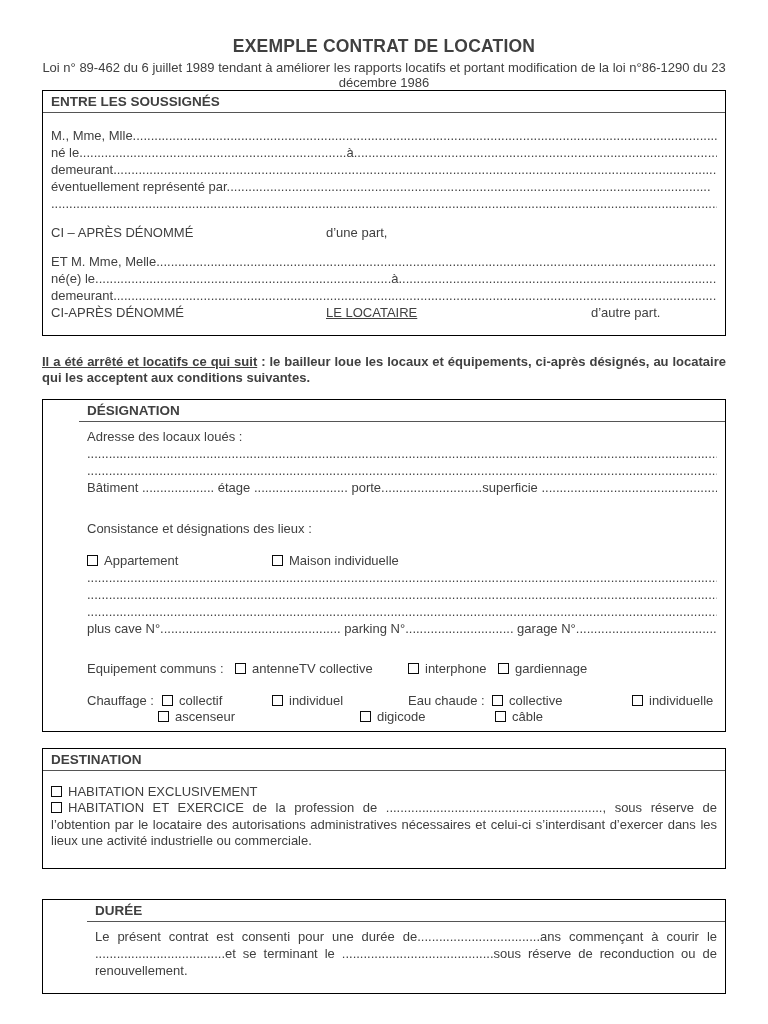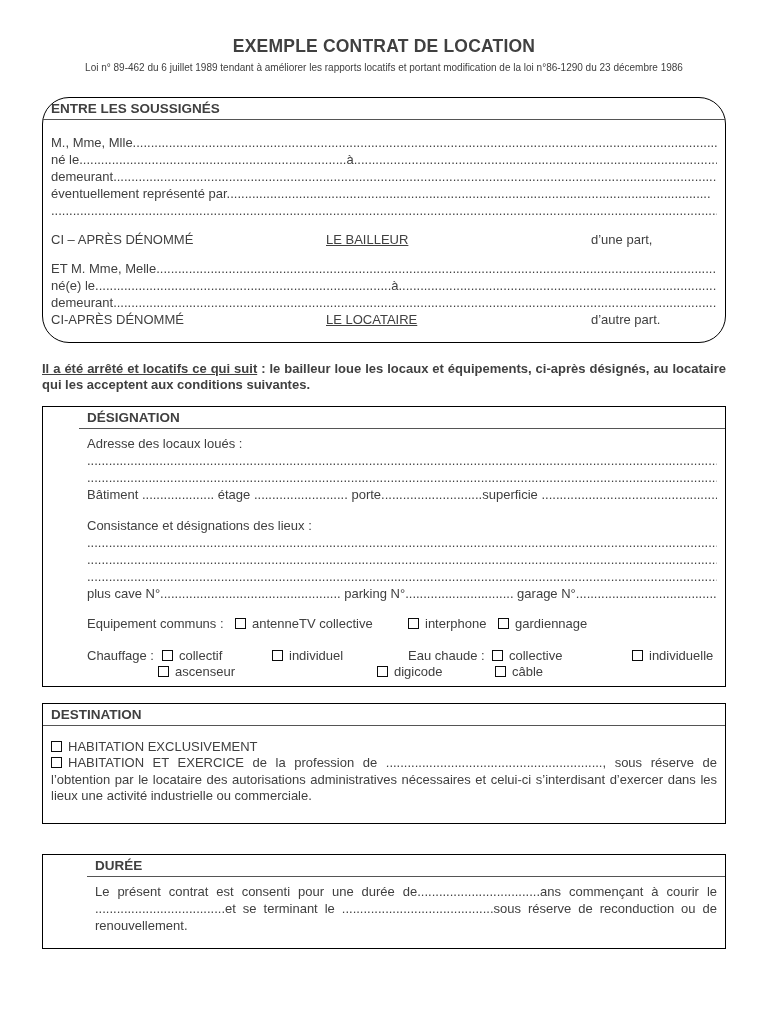--- a/index.html
+++ b/index.html
@@ -2,42 +2,42 @@
 <html lang="fr"><head>
 <meta charset="utf-8">
 <style>
   html,body{margin:0;padding:0;background:#fff;}
   .page{
     width:768px;height:1024px;background:#fff;overflow:hidden;
     font-family:Liberation Sans, sans-serif;
     font-size:13px;color:#404040;
   }
   .doc-title{padding-top:36px;text-align:center;font-size:17.5px;font-weight:bold;letter-spacing:.2px;}
-  .doc-subtitle{margin:3px auto 0;max-width:712px;text-align:center;font-size:10px;line-height:15px;}
+  .doc-subtitle{margin:3px auto 0;max-width:712px;text-align:center;font-size:13px;line-height:15px;}
   .box{border:1.5px solid #000;margin:0 42px;background:#fff;}
   .box-head{font-weight:bold;font-size:13.5px;padding:3px 8px 3px;border-bottom:1px solid #555;}
   .box-body{padding:6px 8px 10px;}
-  .b-parties{margin-top:22px;border-radius:27px;}
+  .b-parties{}
   .b-designation{margin-top:13px;padding-left:36px;}
   .b-designation .box-body{padding-bottom:6px;}
   .b-destination{margin-top:16px;}
   .b-duree{margin-top:30px;padding-left:44px;}
   .fl{white-space:nowrap;overflow:hidden;line-height:17px;}
   .mt6{margin-top:6px}.mt8{margin-top:8px}.mt12{margin-top:12px}
-  .mt14{margin-top:14px}.mt16{margin-top:16px}
+  .mt14{margin-top:24px}.mt16{margin-top:16px}
   .pb14{padding-bottom:14px}
   .ci-row{display:grid;grid-template-columns:275px 265px 1fr;line-height:17px;}
   .ul{text-decoration:underline;}
   .agreement{margin:18px 42px 13px;font-weight:bold;text-align:justify;line-height:16px;}
   .posrow{position:relative;height:16px;line-height:16px;}
   .posrow .opt{position:absolute;top:0;white-space:nowrap;}
   .cb{display:inline-block;width:9px;height:9px;border:1px solid #0b0b0b;background:#fff;
       margin-right:6px;vertical-align:-1px;}
   .x0{left:0}.x71{left:71px}.x75{left:75px}.x148{left:148px}.x185{left:185px}
-  .x273{left:290px}.x321{left:321px}.x405{left:405px}.x408{left:408px}
+  .x273{left:273px}.x321{left:321px}.x405{left:405px}.x408{left:408px}
   .x411{left:411px}.x545{left:545px}
   .just{text-align:justify;line-height:16.5px;}
   .duree-p{text-align:justify;line-height:17px;margin:0 0 4px;}
 </style>
 </head>
 <body>
 
 <div class="page">
 
   <div class="doc-title">EXEMPLE CONTRAT DE LOCATION</div>
@@ -46,21 +46,20 @@
   <section class="box b-parties">
     <div class="box-head">ENTRE LES SOUSSIGNÉS</div>
     <div class="box-body pb14">
       <div class="fl mt8">M., Mme, Mlle....................................................................................................................................................................................</div>
       <div class="fl">né le..........................................................................à..............................................................................................................</div>
       <div class="fl">demeurant....................................................................................................................................................................................</div>
       <div class="fl">éventuellement représenté par......................................................................................................................................</div>
       <div class="fl">..........................................................................................................................................................................................................................</div>
       <div class="ci-row mt12">
         <span>CI – APRÈS DÉNOMMÉ</span>
-        <span class="ul">LE BAILLEUR</span>
         <span>d’une part,</span>
       </div>
       <div class="fl mt12">ET M. Mme, Melle..............................................................................................................................................................</div>
       <div class="fl">né(e) le..................................................................................à..............................................................................................................</div>
       <div class="fl">demeurant....................................................................................................................................................................................</div>
       <div class="ci-row">
         <span>CI-APRÈS DÉNOMMÉ</span>
         <span class="ul">LE LOCATAIRE</span>
         <span>d’autre part.</span>
       </div>
@@ -71,20 +70,24 @@
 
   <section class="box b-designation">
     <div class="box-head">DÉSIGNATION</div>
     <div class="box-body">
       <div class="fl">Adresse des locaux loués :</div>
       <div class="fl">..........................................................................................................................................................................................................................</div>
       <div class="fl">..........................................................................................................................................................................................................................</div>
       <div class="fl">Bâtiment .................... étage .......................... porte............................superficie ................................................................................</div>
       <div class="fl mt14">Consistance et désignations des lieux :</div>
 
+      <div class="posrow mt16">
+        <span class="opt x0"><span class="cb"></span><span>Appartement</span></span>
+        <span class="opt x185"><span class="cb"></span><span>Maison individuelle</span></span>
+      </div>
 
       <div class="fl">..........................................................................................................................................................................................................................</div>
       <div class="fl">..........................................................................................................................................................................................................................</div>
       <div class="fl">..........................................................................................................................................................................................................................</div>
       <div class="fl">plus cave N°.................................................. parking N°.............................. garage N°......................................................................</div>
 
       <div class="posrow mt14">
         <span class="opt x0">Equipement communs :</span>
         <span class="opt x148"><span class="cb"></span><span>antenneTV collective</span></span>
         <span class="opt x321"><span class="cb"></span><span>interphone</span></span>

